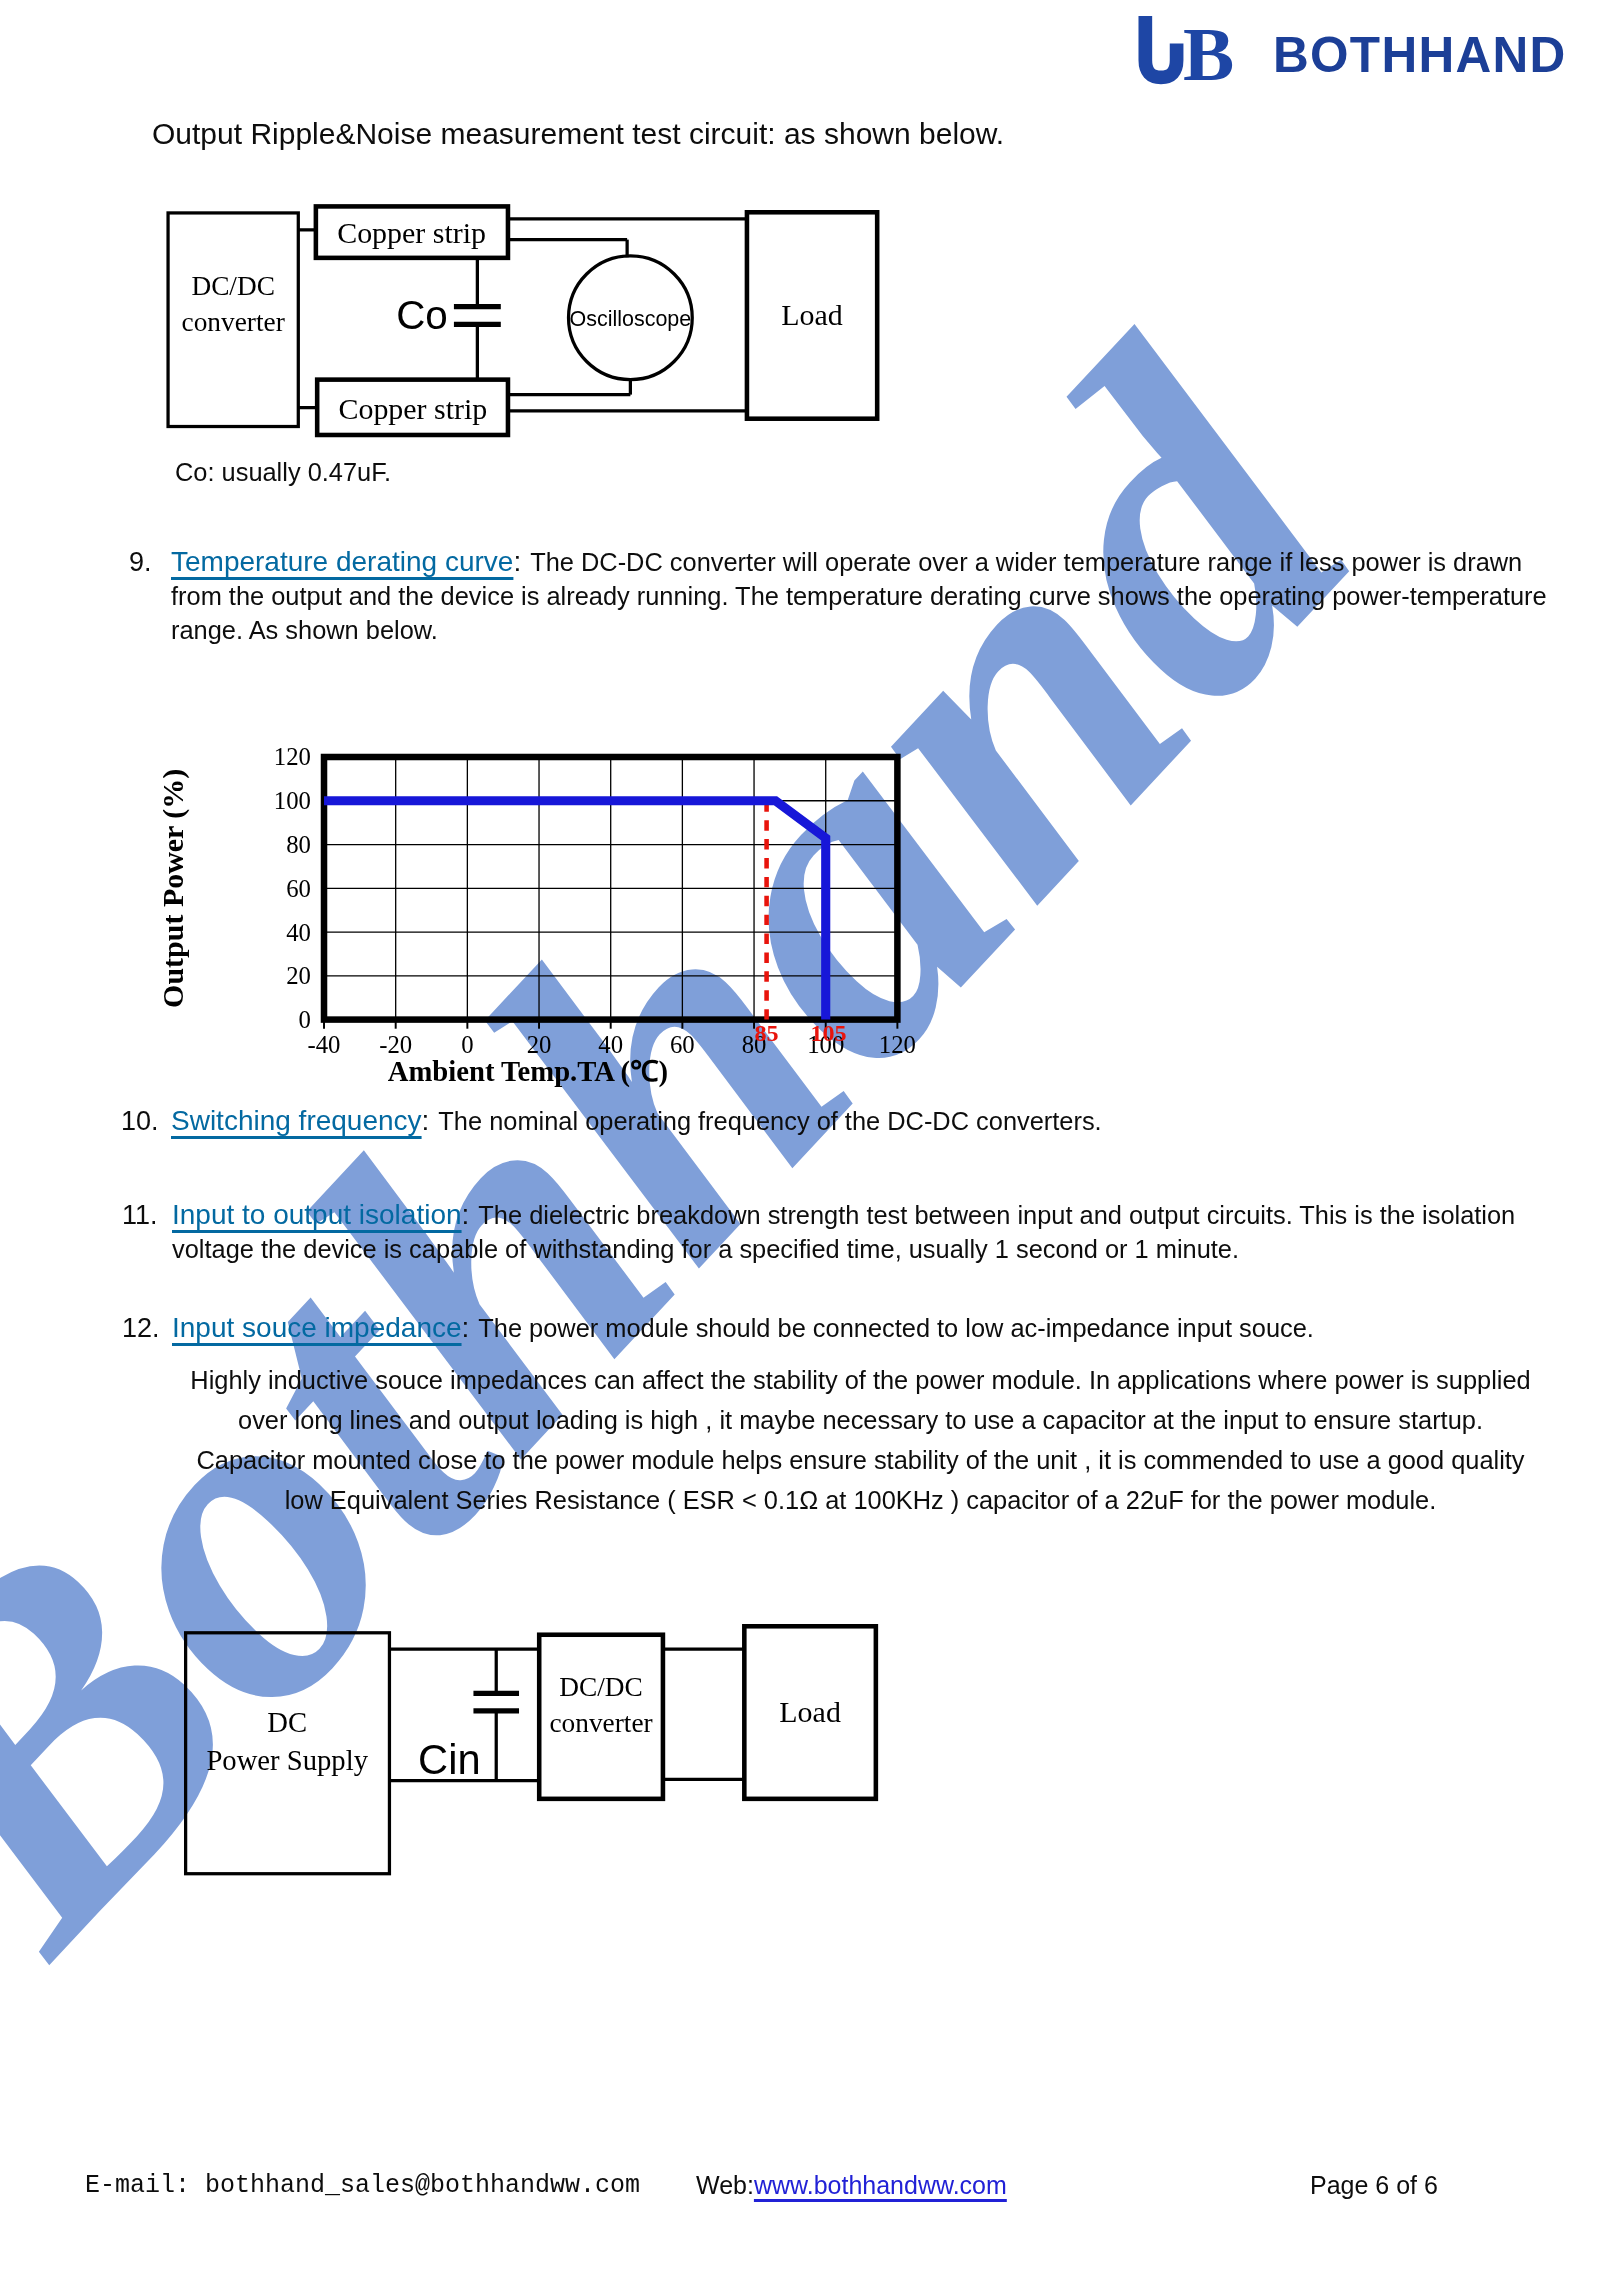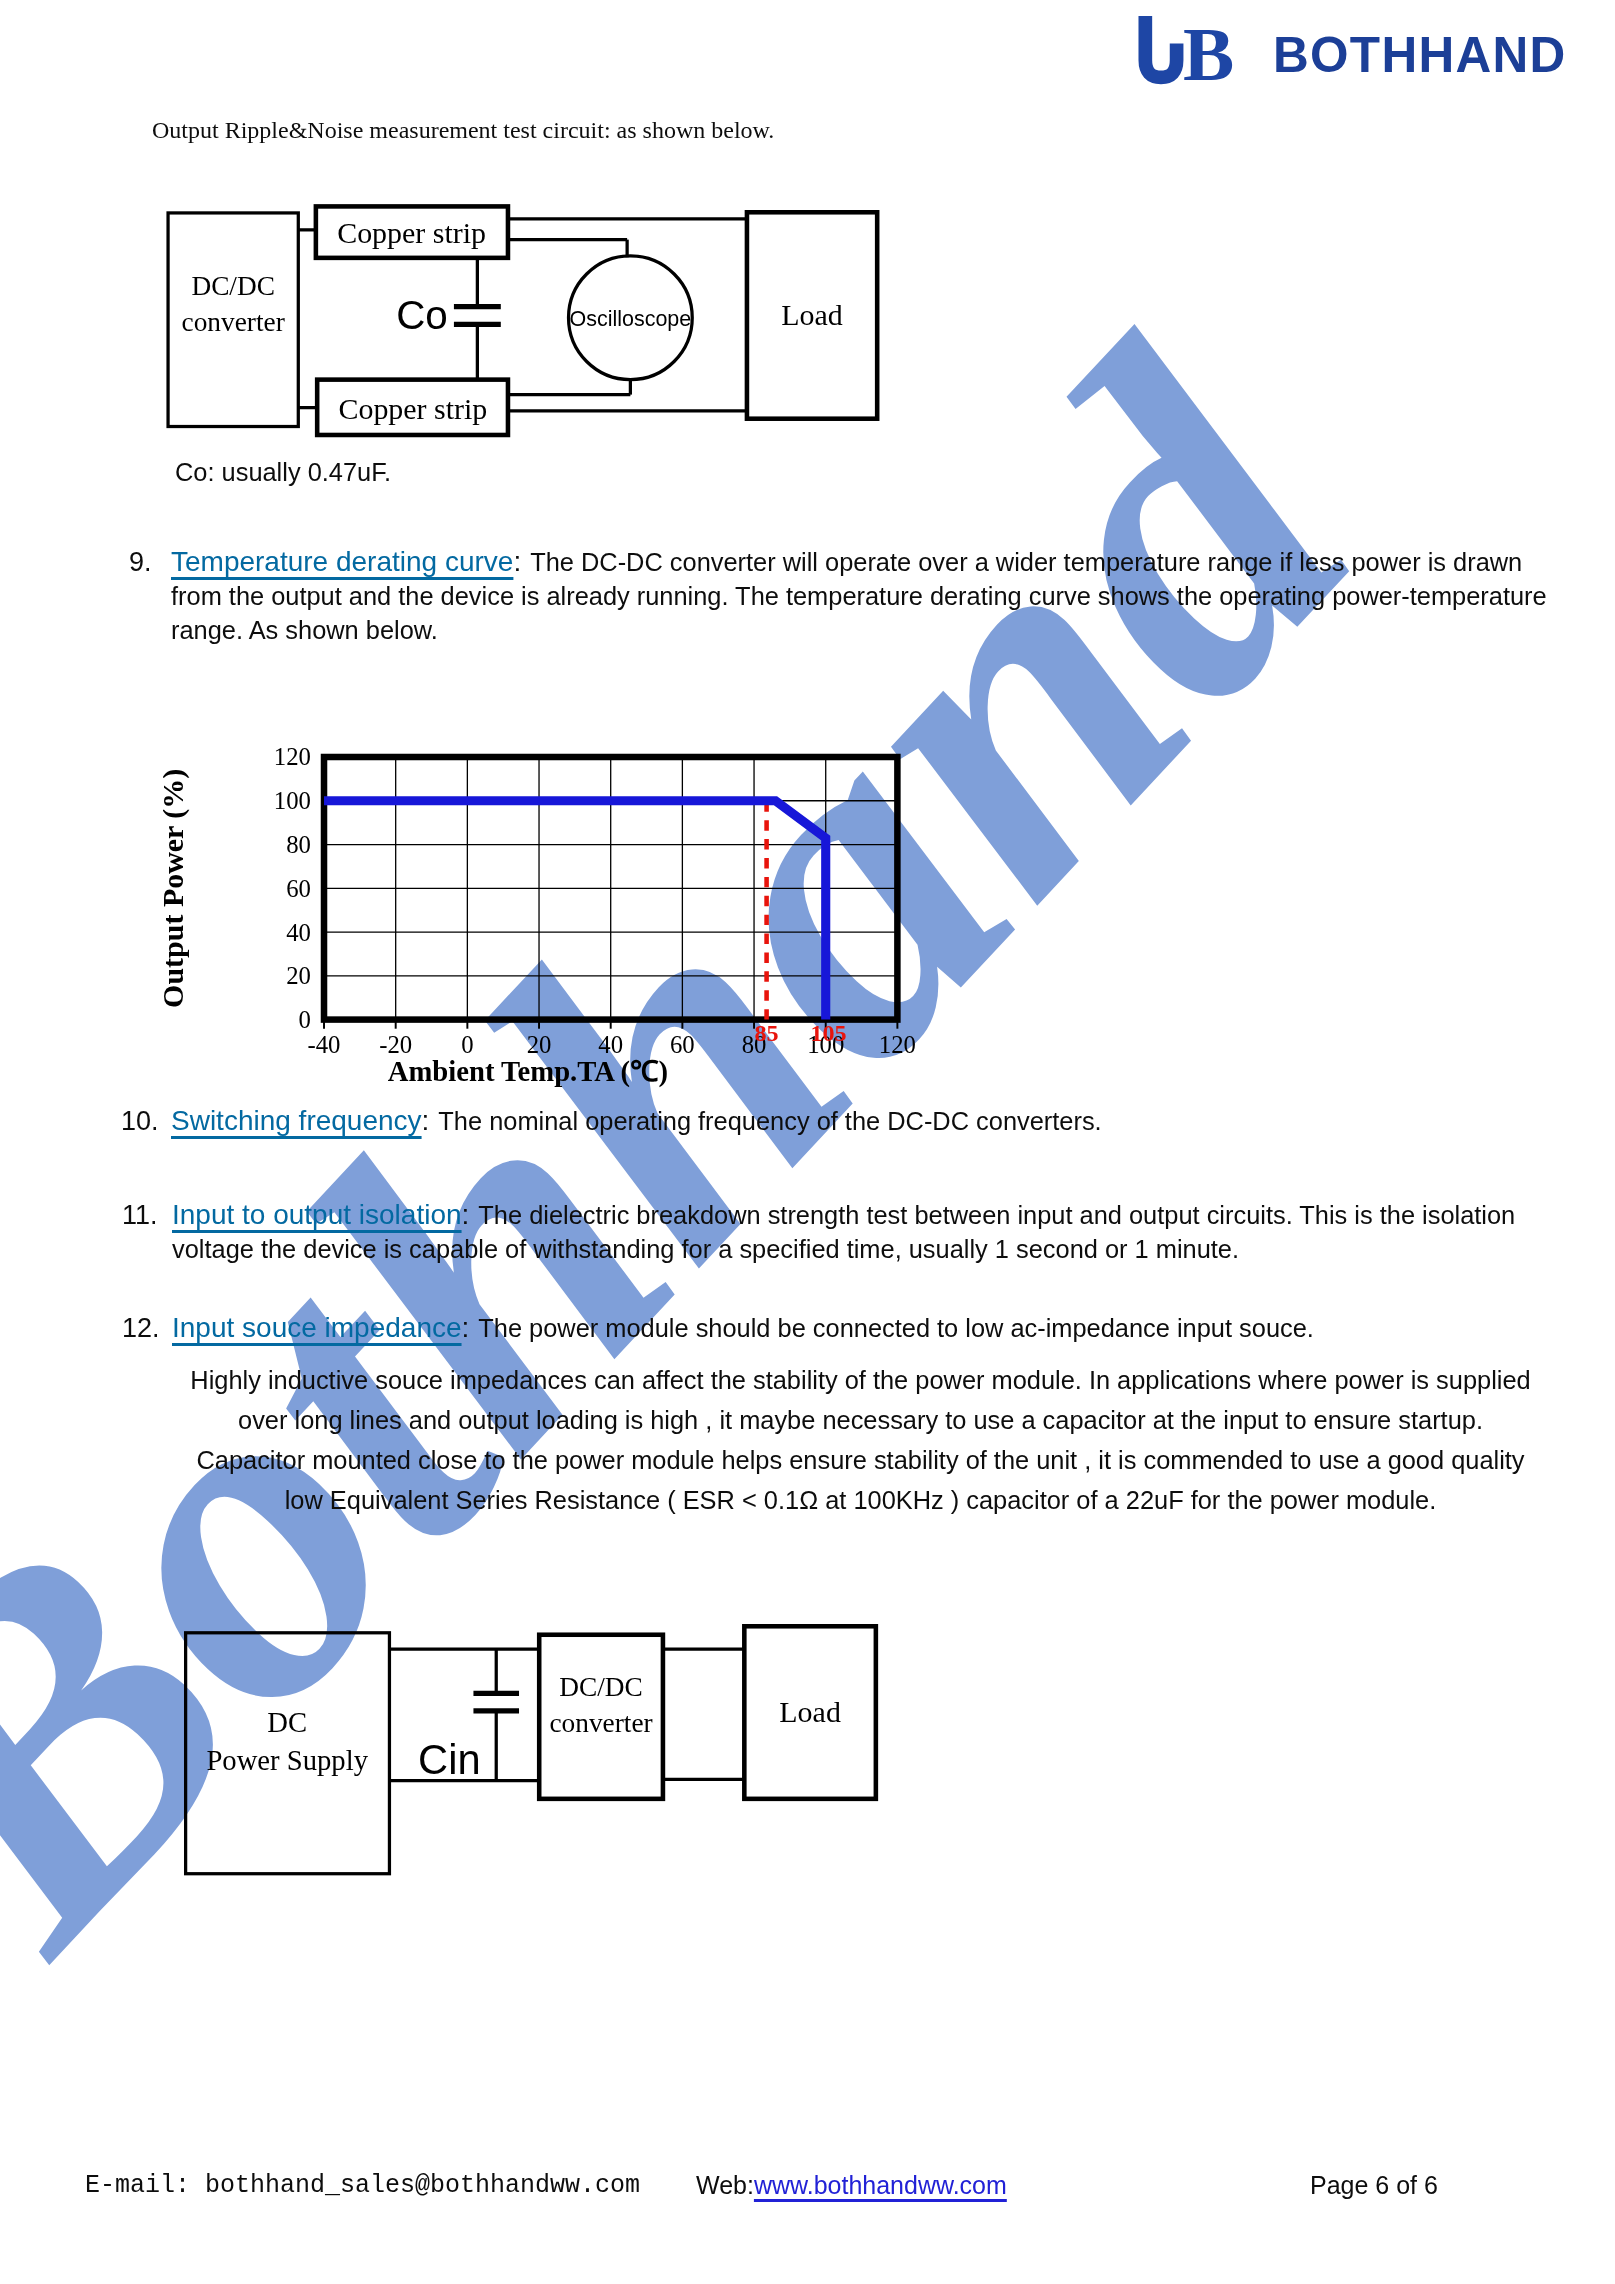--- a/index.html
+++ b/index.html
@@ -1,21 +1,21 @@
 <!DOCTYPE html>
 <html style="font-size:10.4px"><head>
 <meta charset="utf-8">
 <style>
   html,body{margin:0;padding:0;background:#ffffff;}
   .page{position:relative;width:1616px;height:2284px;background:#ffffff;overflow:hidden;
         font-family:"Liberation Sans",sans-serif;color:#0d0d0d;}
   .abs{position:absolute;}
   .wm-layer{position:absolute;left:0;top:0;width:1616px;height:2284px;z-index:0;pointer-events:none;}
   .content{position:relative;z-index:1;}
-  .title{left:152px;top:117px;font-size:24px;font-family:Liberation Serif, serif;}
+  .title{left:152px;top:117px;font-size:30px;}
   .co-note{left:175px;top:458px;font-size:25.4px;}
   .sec{font-size:25.4px;line-height:34px;width:1409px;}
   .sec .num{display:inline-block;margin-left:-50px;width:50px;font-size:27px;}
   .sec9{left:171px;top:545px;}
   .sec9 .num{margin-left:-42px;width:42px;}
   .sec10{left:171px;top:1104px;}
   .sec11{left:172px;top:1198px;}
   .sec12{left:172px;top:1311px;}
   .sec-title{color:#0369a1;font-size:28px;text-decoration:underline;text-decoration-thickness:3.3px;text-underline-offset:5.9px;}
   .sec-colon{font-size:28px;}

